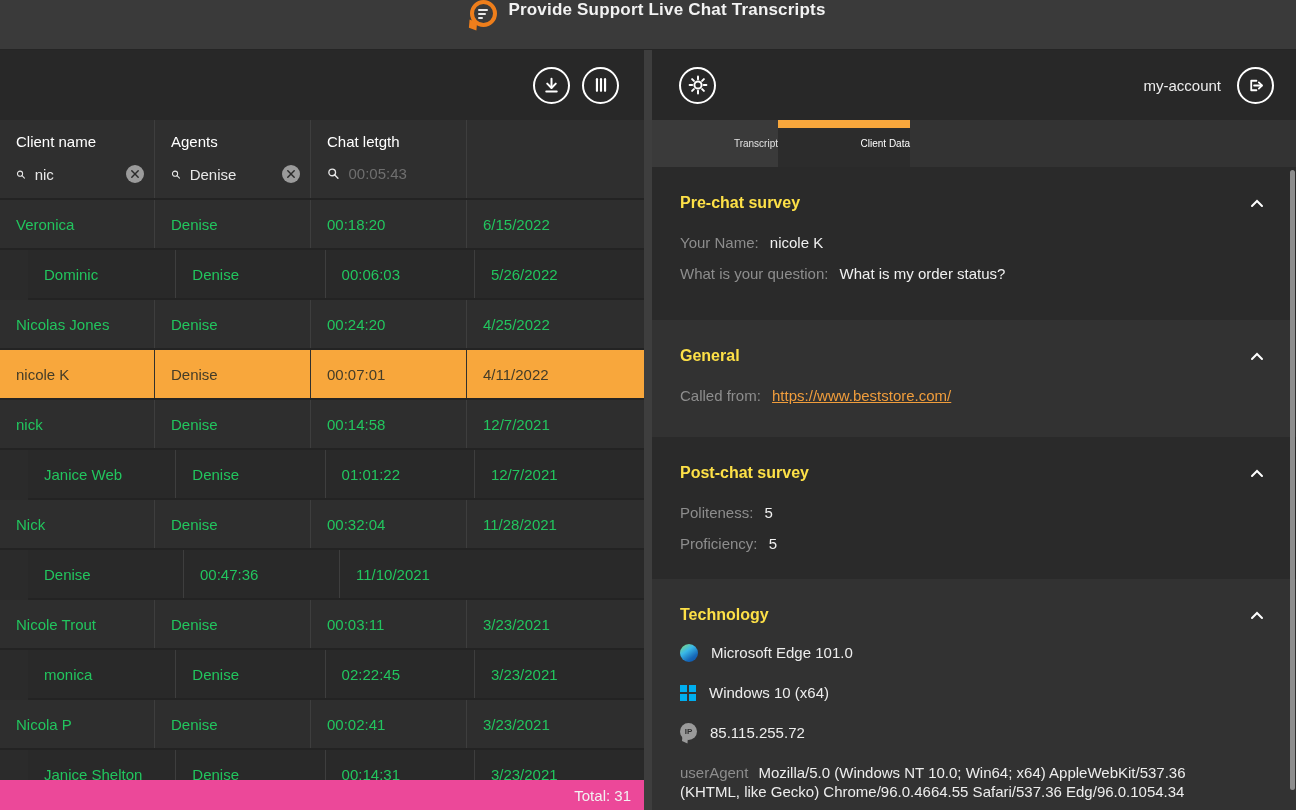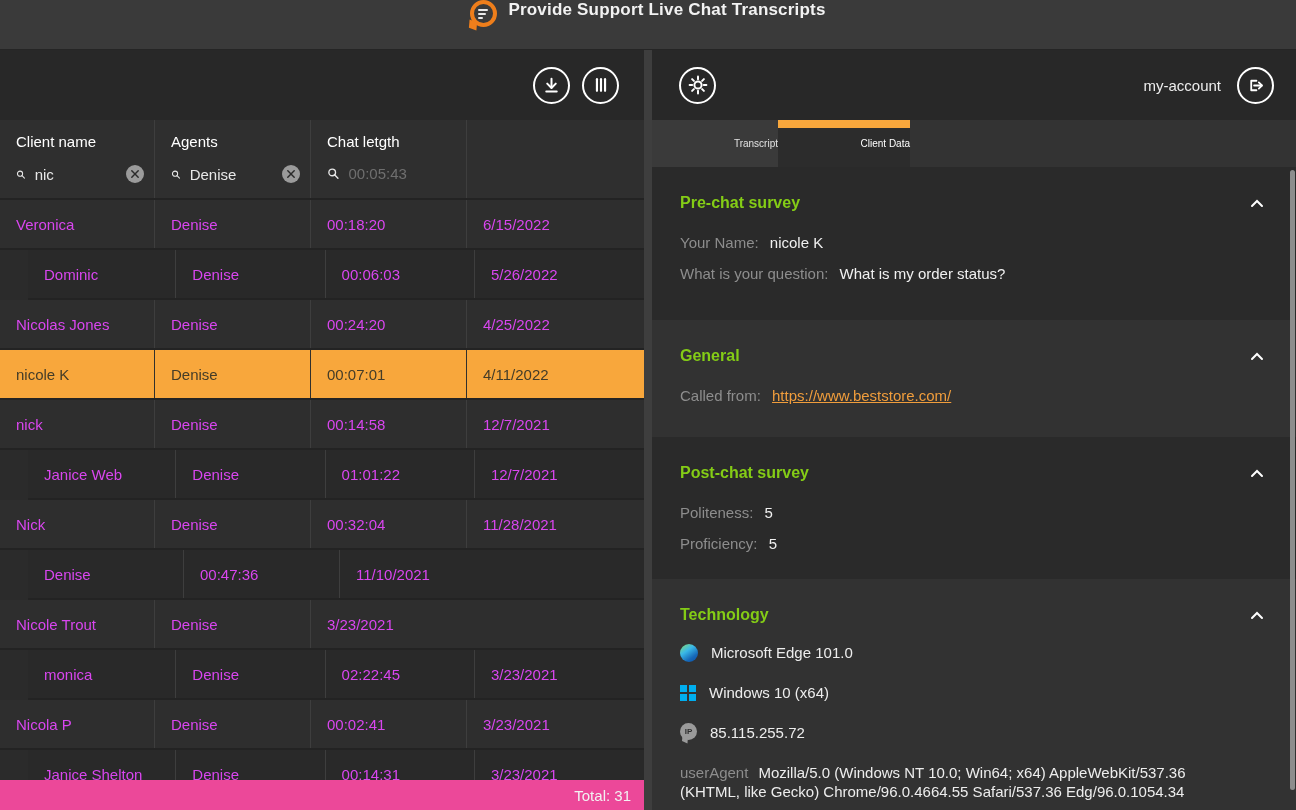--- a/index.html
+++ b/index.html
@@ -39,21 +39,21 @@
   .tab.active { width:132px; background:#2c2c2c; color:#ffffff; font-weight:400; }
   .tab.active::before { content:""; position:absolute; top:0; left:0; right:0; height:8px; background:#f8a73c; }
 
   
   .content { position:absolute; top:117px; left:0; right:0; bottom:0; }
   .section { padding:27px 30px 0 28px; }
   .section.dark { background:#2a2a2a; }
   .section.light { background:#323232; }
   .s1 { height:153px; } .s2 { height:117px; } .s3 { height:142px; } .s4 { height:231px; }
   .section-header { display:flex; justify-content:space-between; align-items:center; margin-bottom:21px; }
-  .section-title { font-size:16px; font-weight:700; color:#84cc16; }
+  .section-title { font-size:16px; font-weight:700; color:#fde047; }
   .chevron-btn { background:none; border:none; padding:2px; cursor:pointer; line-height:0; }
   .field { font-size:15px; line-height:19px; margin-bottom:12px; }
   .field .label { color:#8d8d8d; margin-right:7px; }
   .field .value { color:#f0f0f0; }
   a.link { color:#f09d3c; text-decoration:underline; cursor:pointer; }
 
   .tech-item { display:flex; align-items:center; gap:13px; margin-bottom:21px; font-size:15px; color:#ededed; height:19px; }
   .edge-badge { width:18px; height:18px; border-radius:50%; flex-shrink:0;
     background:linear-gradient(145deg,#8bdc6e 0%,#39b8e8 38%,#1668b8 72%,#0a4da5 100%); }
   .win-badge { width:16px; height:16px; display:grid; grid-template-columns:1fr 1fr; grid-template-rows:1fr 1fr; gap:2px; flex-shrink:0; }
@@ -78,21 +78,21 @@
   .th-filter { display:flex; align-items:center; gap:9px; }
   .th-filter input { background:transparent; border:none; outline:none; color:#e8e8e8; font-size:15px; width:100%; min-width:0; font-family:inherit; }
   .th-filter input::placeholder { color:#6f6f6f; }
   .clear-btn { width:18px; height:18px; border-radius:50%; background:#9b9b9b; border:none; padding:0; cursor:pointer;
     display:flex; align-items:center; justify-content:center; flex-shrink:0; }
   .cal-btn { background:none; border:none; padding:0; cursor:pointer; line-height:0; flex-shrink:0; }
 
   .tr { height:50px; display:flex; border-bottom:2px solid #232323; cursor:pointer; }
   .tr.odd  { background:#2e2e2e; }
   .tr.even { background:#292929;margin-left:28px; }
-  .td { border-right:1px solid #3e3e3e; padding:0 10px 0 16px; display:flex; align-items:center; font-size:15px; color:#d946ef; }
+  .td { border-right:1px solid #3e3e3e; padding:0 10px 0 16px; display:flex; align-items:center; font-size:15px; color:#22c55e; }
   .tr .td:last-child { border-right:none; }
   .tr.selected { background:#f8a73c; }
   .tr.selected .td { color:#443c28; border-right-color:#31302d; }
 
   .table-footer { position:absolute; left:0; bottom:0; width:644px; height:30px; background:#ec4899;
     display:flex; align-items:center; justify-content:flex-end; padding-right:13px; font-size:15px; color:#f2f2f2; z-index:5; }
 
   svg { display:block; }
 </style>
 </head>
@@ -220,20 +220,21 @@
           <div class="td c4">11/28/2021</div>
         </div>
         <div class="tr even">
           <div class="td c2">Denise</div>
           <div class="td c3">00:47:36</div>
           <div class="td c4">11/10/2021</div>
         </div>
         <div class="tr odd">
           <div class="td c1">Nicole Trout</div>
           <div class="td c2">Denise</div>
+          <div class="td c3">00:03:11</div>
           <div class="td c4">3/23/2021</div>
         </div>
         <div class="tr even">
           <div class="td c1">monica</div>
           <div class="td c2">Denise</div>
           <div class="td c3">02:22:45</div>
           <div class="td c4">3/23/2021</div>
         </div>
         <div class="tr odd">
           <div class="td c1">Nicola P</div>

